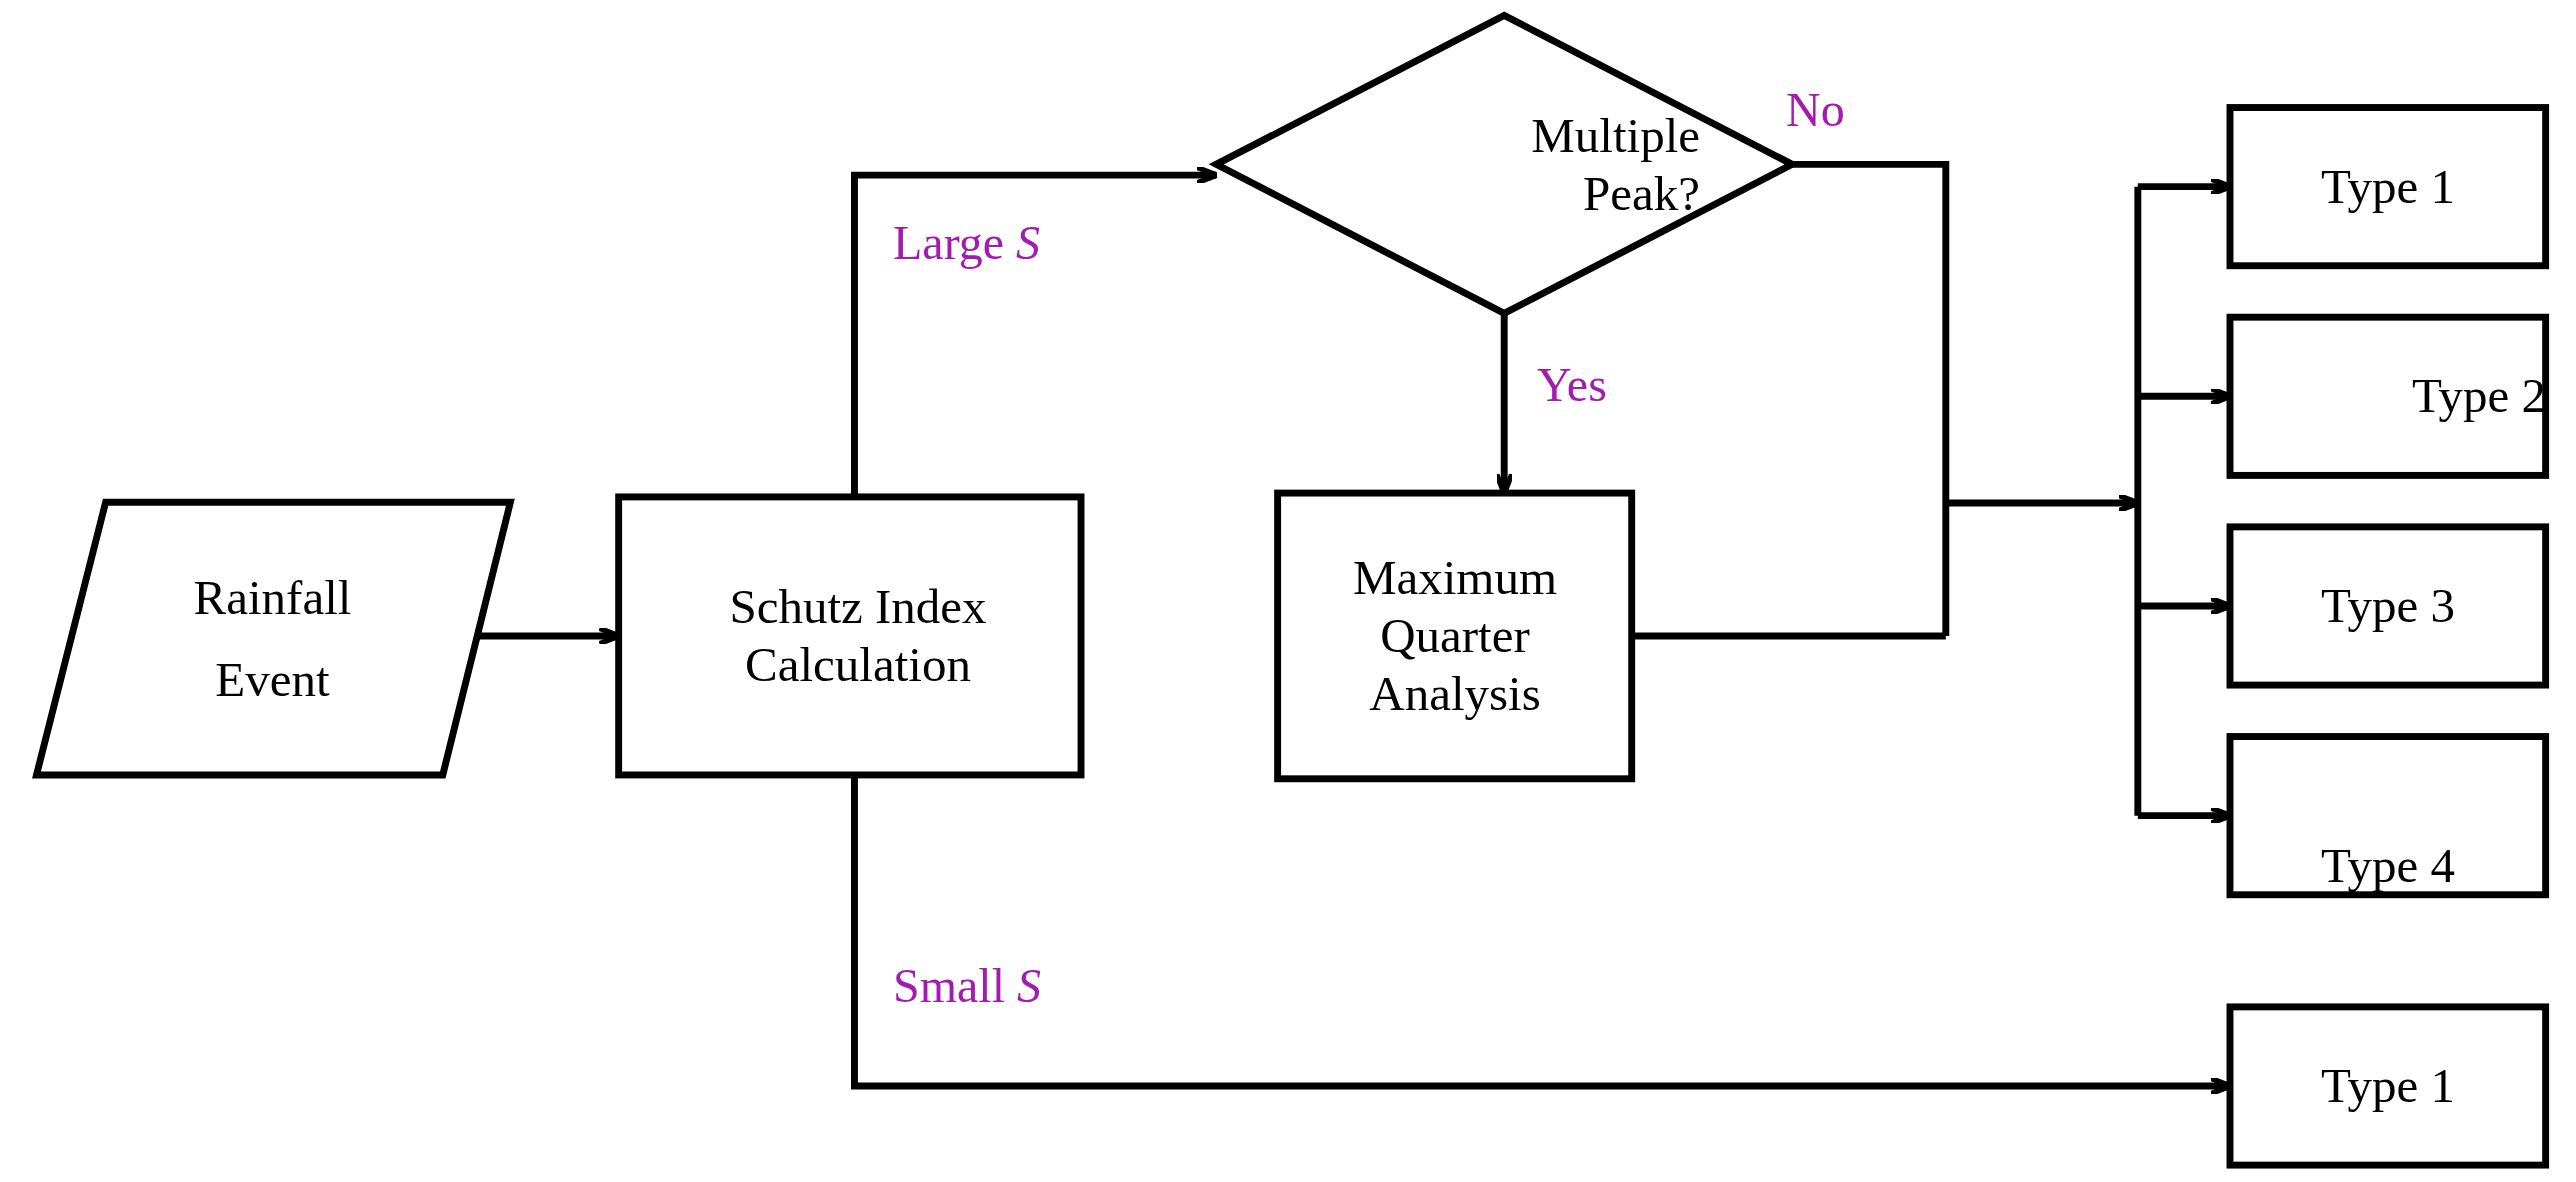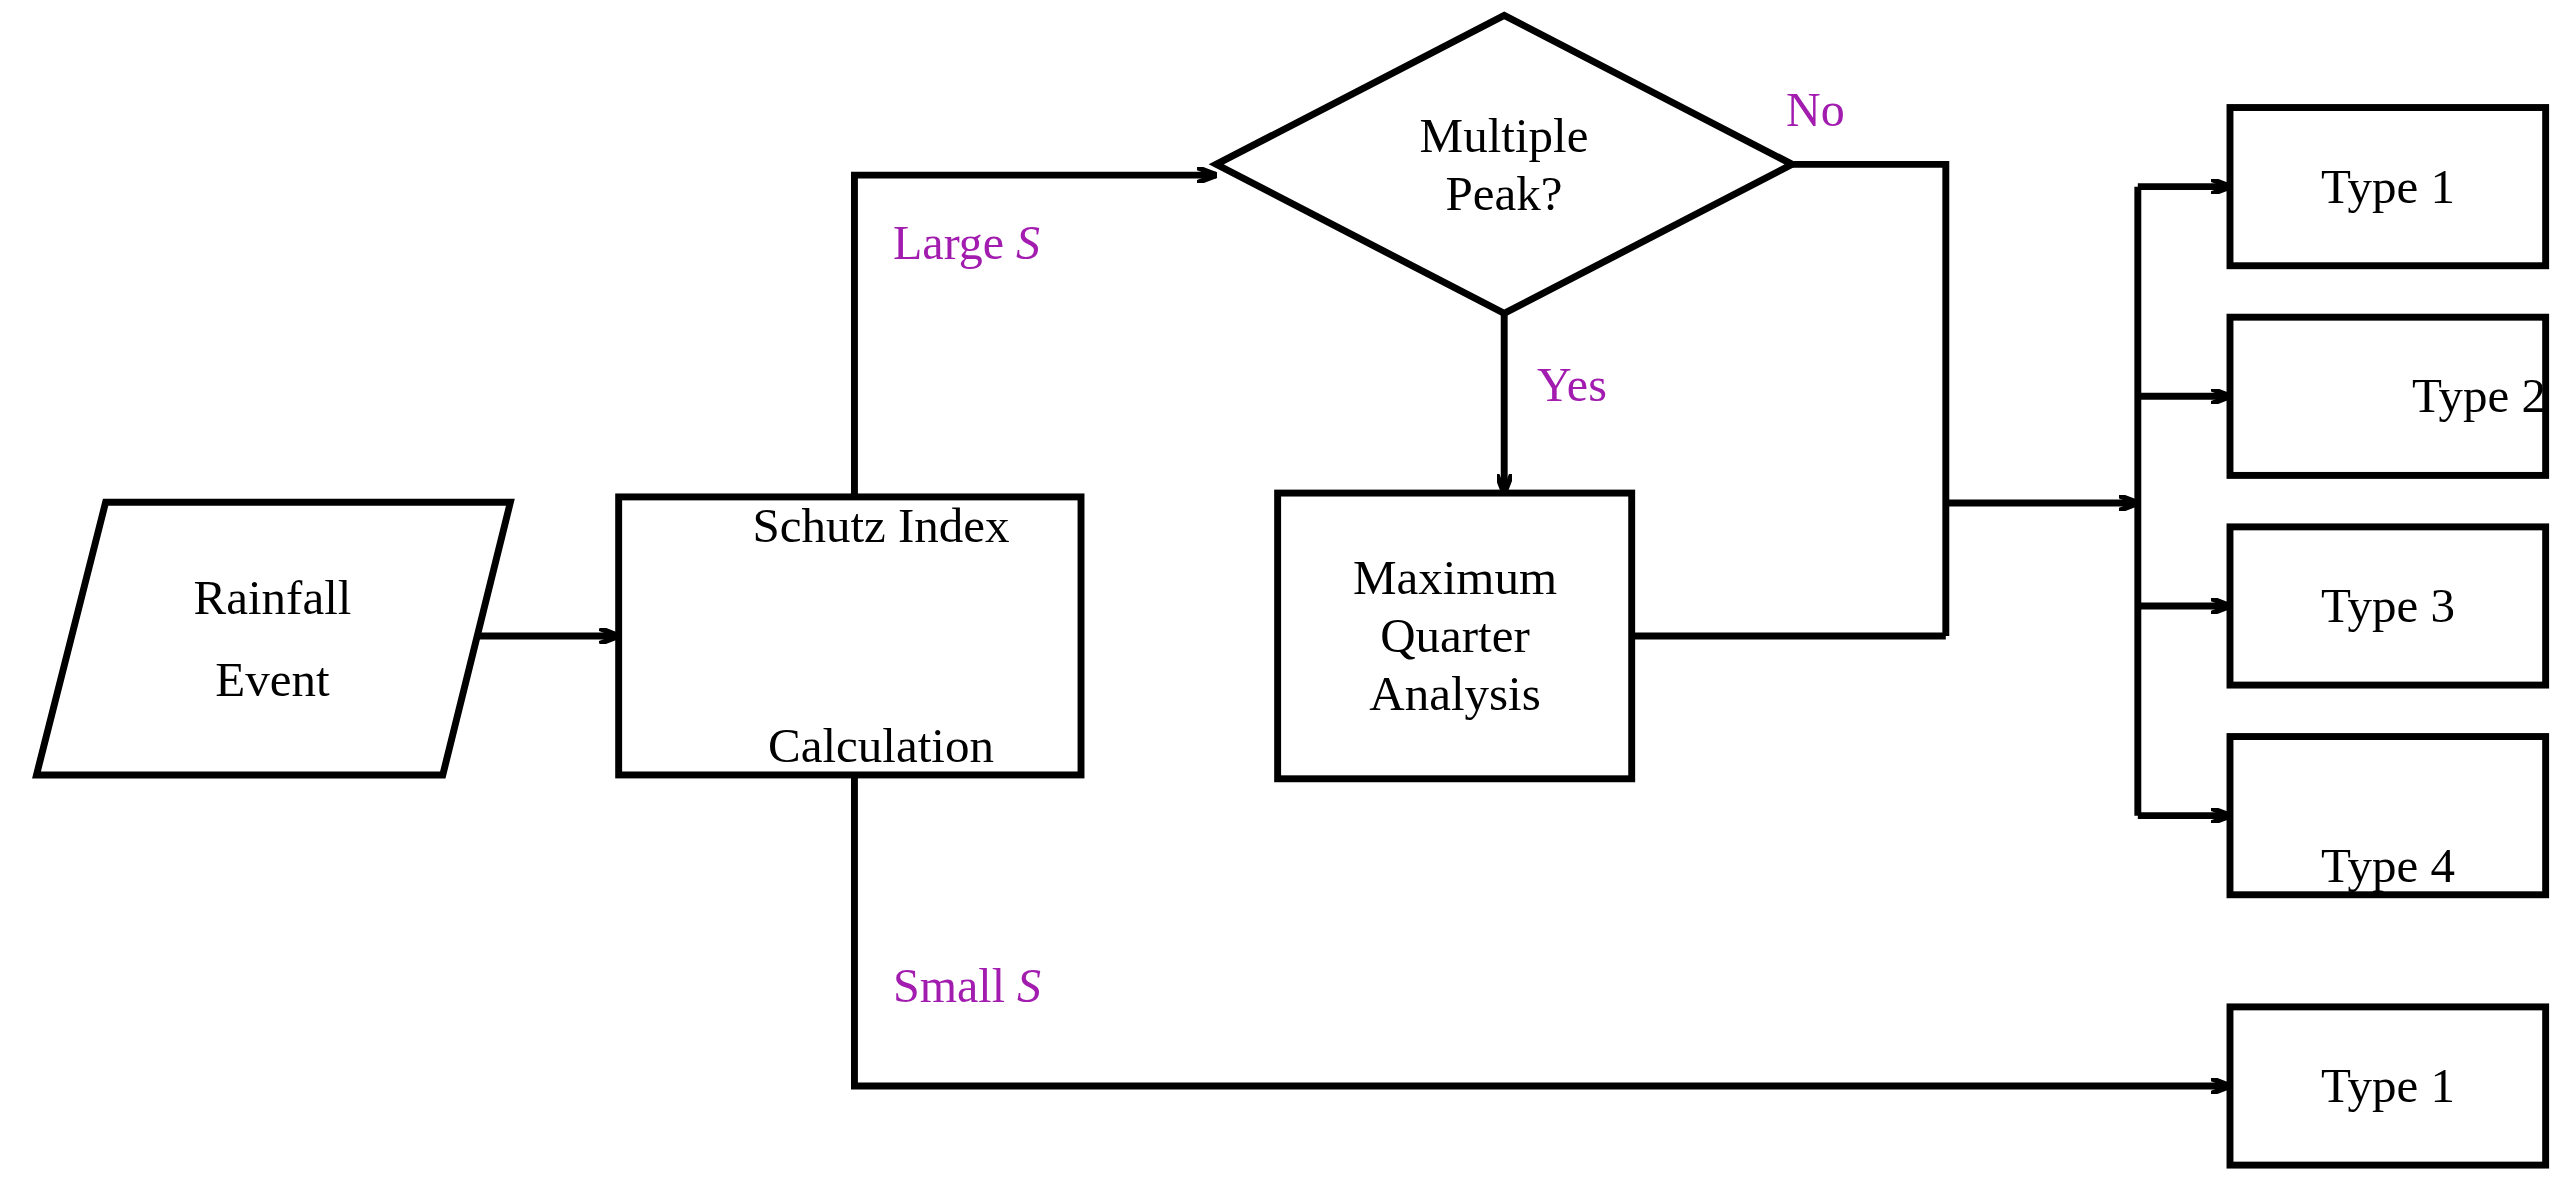--- a/index.html
+++ b/index.html
@@ -101,26 +101,26 @@
       <path d="M 1112 1009 L 1112 1414 L 2903 1414" marker-end="url(#arrow)"></path>
 
     </g>
   </svg>
 
   <div class="node-text" style="left:69px; top:502px; width:407px; height:273px;gap:24px;">
     <span>Rainfall</span>
     <span>Event</span>
   </div>
 
-  <div class="node-text" style="left:650px; top:497px; width:462px; height:278px;justify-content:space-between;">
+  <div class="node-text" style="left:627px; top:497px; width:462px; height:278px;">
     <span>Schutz Index</span>
     <span>Calculation</span>
   </div>
 
-  <div class="node-text" style="left:1308px; top:24.6px; width:392px; height:280px;">
+  <div class="node-text" style="left:1308px; top:24.6px; width:392px; height:280px;align-items:flex-end;">
     <span>Multiple</span>
     <span>Peak?</span>
   </div>
 
   <div class="node-text" style="left:1278px; top:493px; width:354px; height:286px;">
     <span>Maximum</span>
     <span>Quarter</span>
     <span>Analysis</span>
   </div>
 

